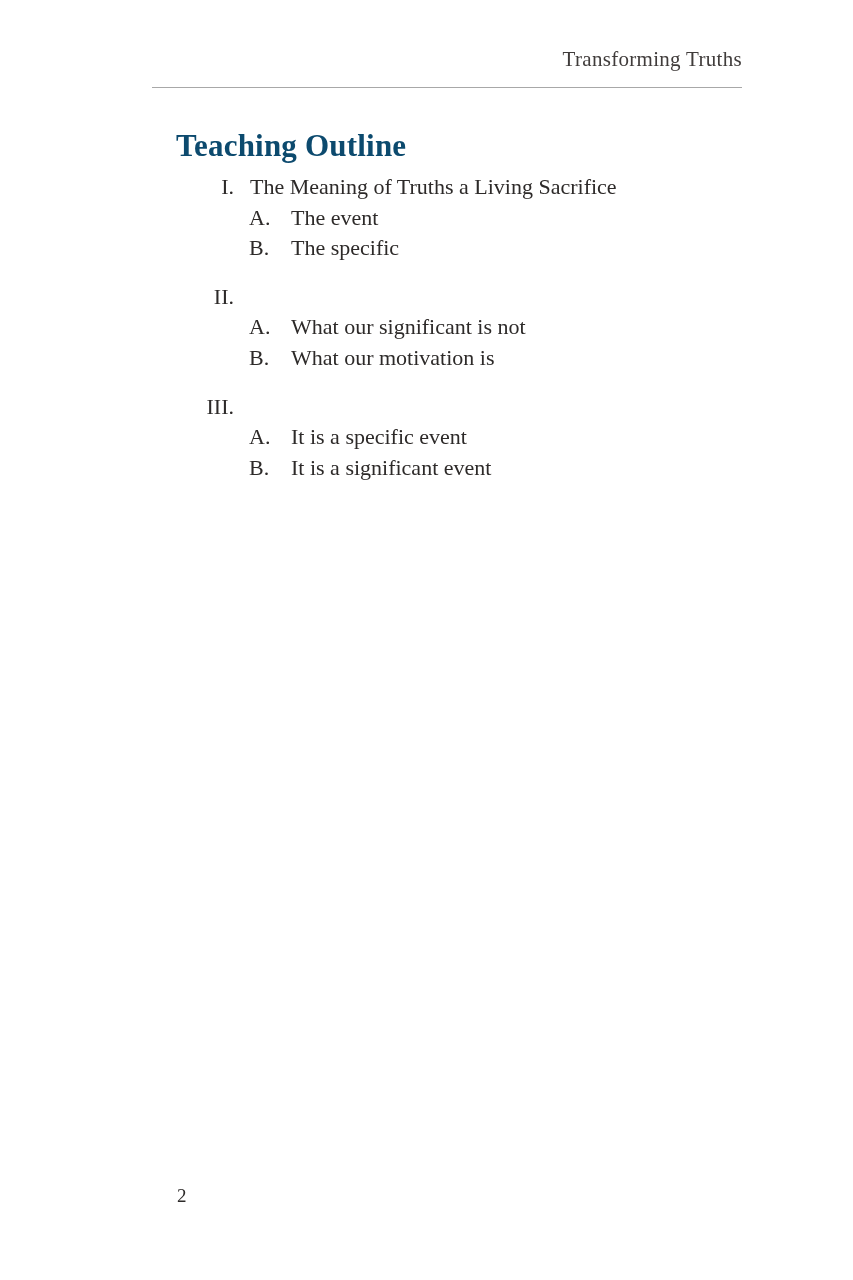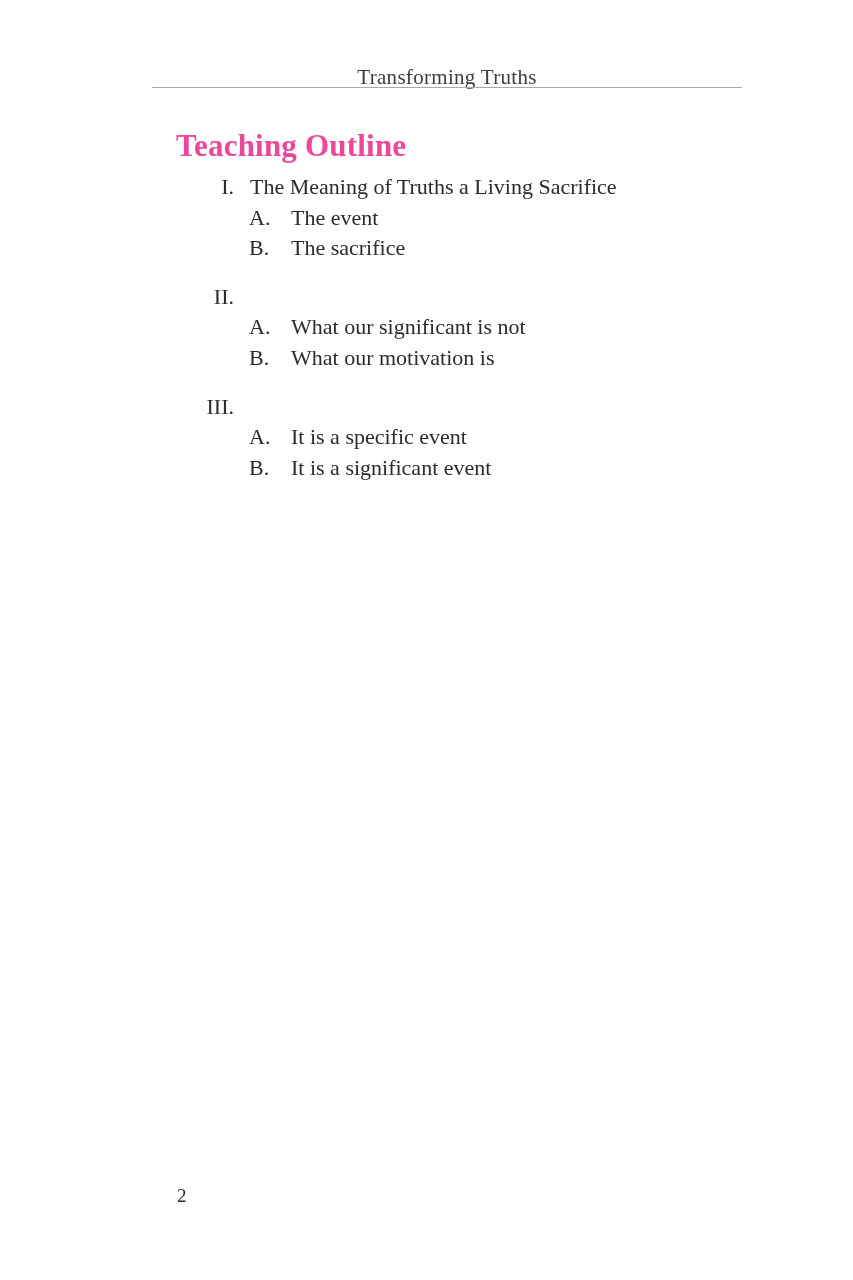--- a/index.html
+++ b/index.html
@@ -14,44 +14,44 @@
   .page {
     position: absolute;
     inset: 0;
     width: 853px;
     height: 1280px;
     background: #ffffff;
   }
   .running-header {
     position: absolute;
     left: 152px;
-    top: 64px;
+    top: 46px;
     width: 590px;
-    text-align: center;
+    text-align: right;
     font-size: 21px;
     line-height: 26px;
     color: #403c3b;
     letter-spacing: 0.3px;
   }
   .header-rule {
     position: absolute;
     left: 152px;
     top: 87px;
     width: 590px;
     height: 1px;
     background: #a8a8a8;
   }
   .page-title {
     position: absolute;
     left: 176px;
     top: 127px;
     font-size: 31px;
     line-height: 38px;
     font-weight: bold;
-    color: #ec4899;
+    color: #0c4a6e;
     letter-spacing: 0.2px;
   }
   .outline {
     position: absolute;
     left: 176px;
     top: 172px;
     width: 600px;
     font-size: 22px;
     color: #2d2a29;
   }
@@ -95,21 +95,21 @@
       <div class="group-heading">
         <span class="numeral">I.</span>
         <span class="heading-text">The Meaning of Truths a Living Sacrifice</span>
       </div>
       <div class="sub-item">
         <span class="letter">A.</span>
         <span class="item-text">The event</span>
       </div>
       <div class="sub-item">
         <span class="letter">B.</span>
-        <span class="item-text">The sacrifice</span>
+        <span class="item-text">The specific</span>
       </div>
     </div>
 
     <div class="outline-group">
       <div class="group-heading">
         <span class="numeral">II.</span>
       </div>
       <div class="sub-item">
         <span class="letter">A.</span>
         <span class="item-text">What our significant is not</span>

